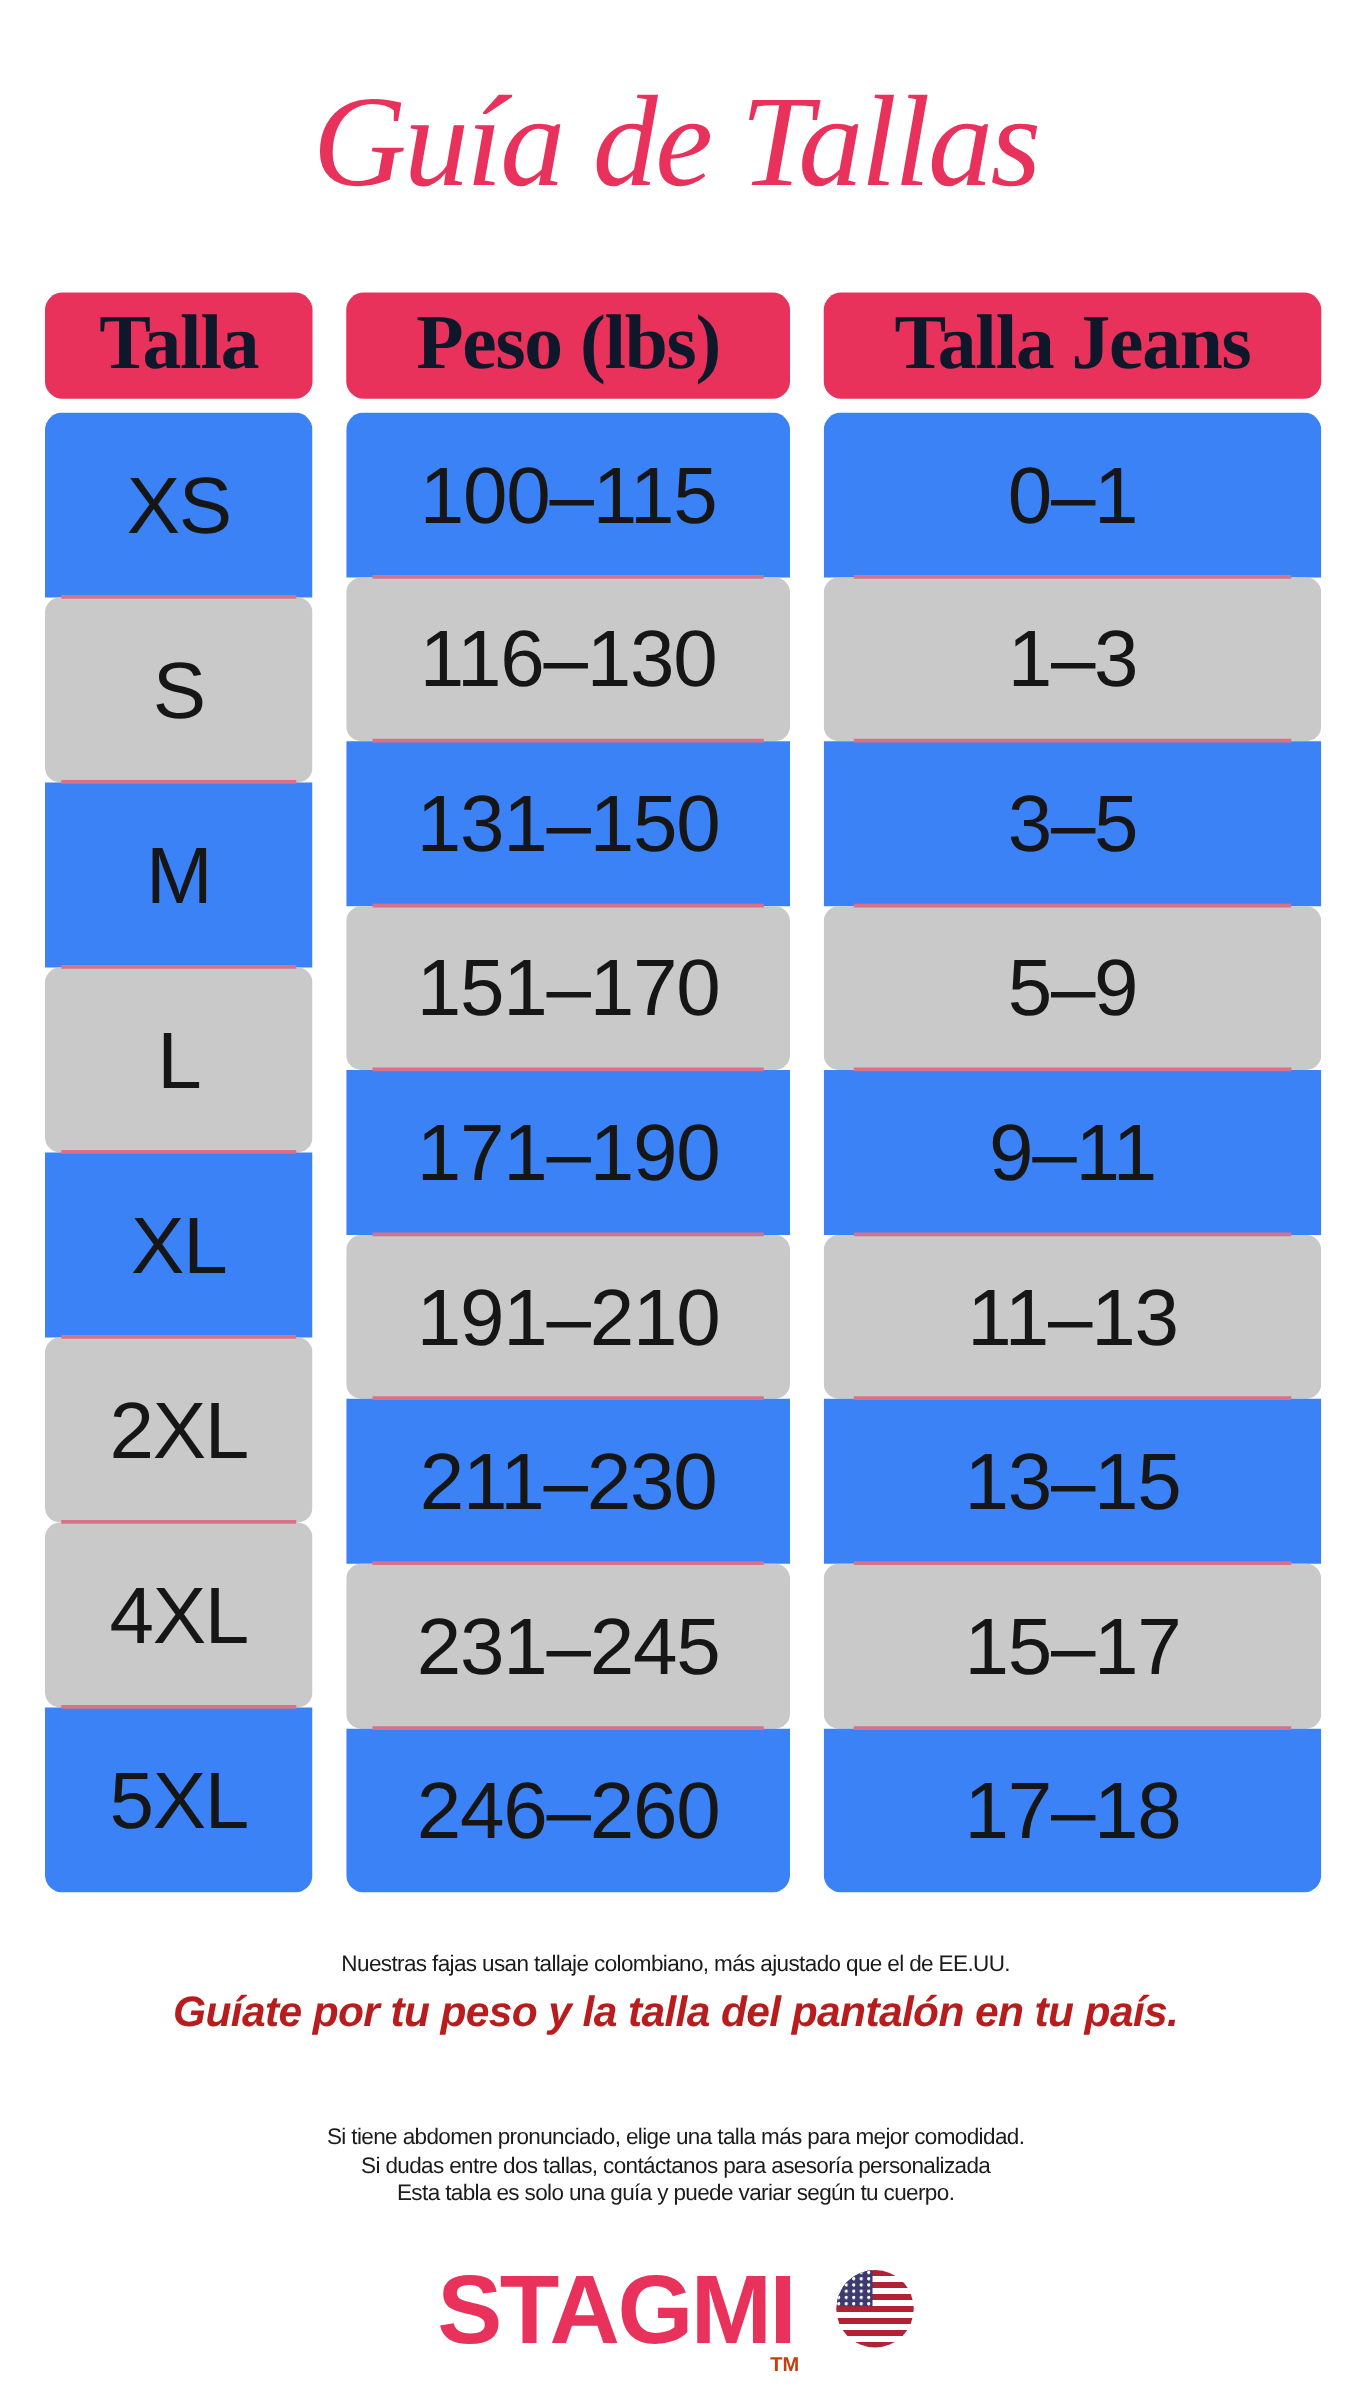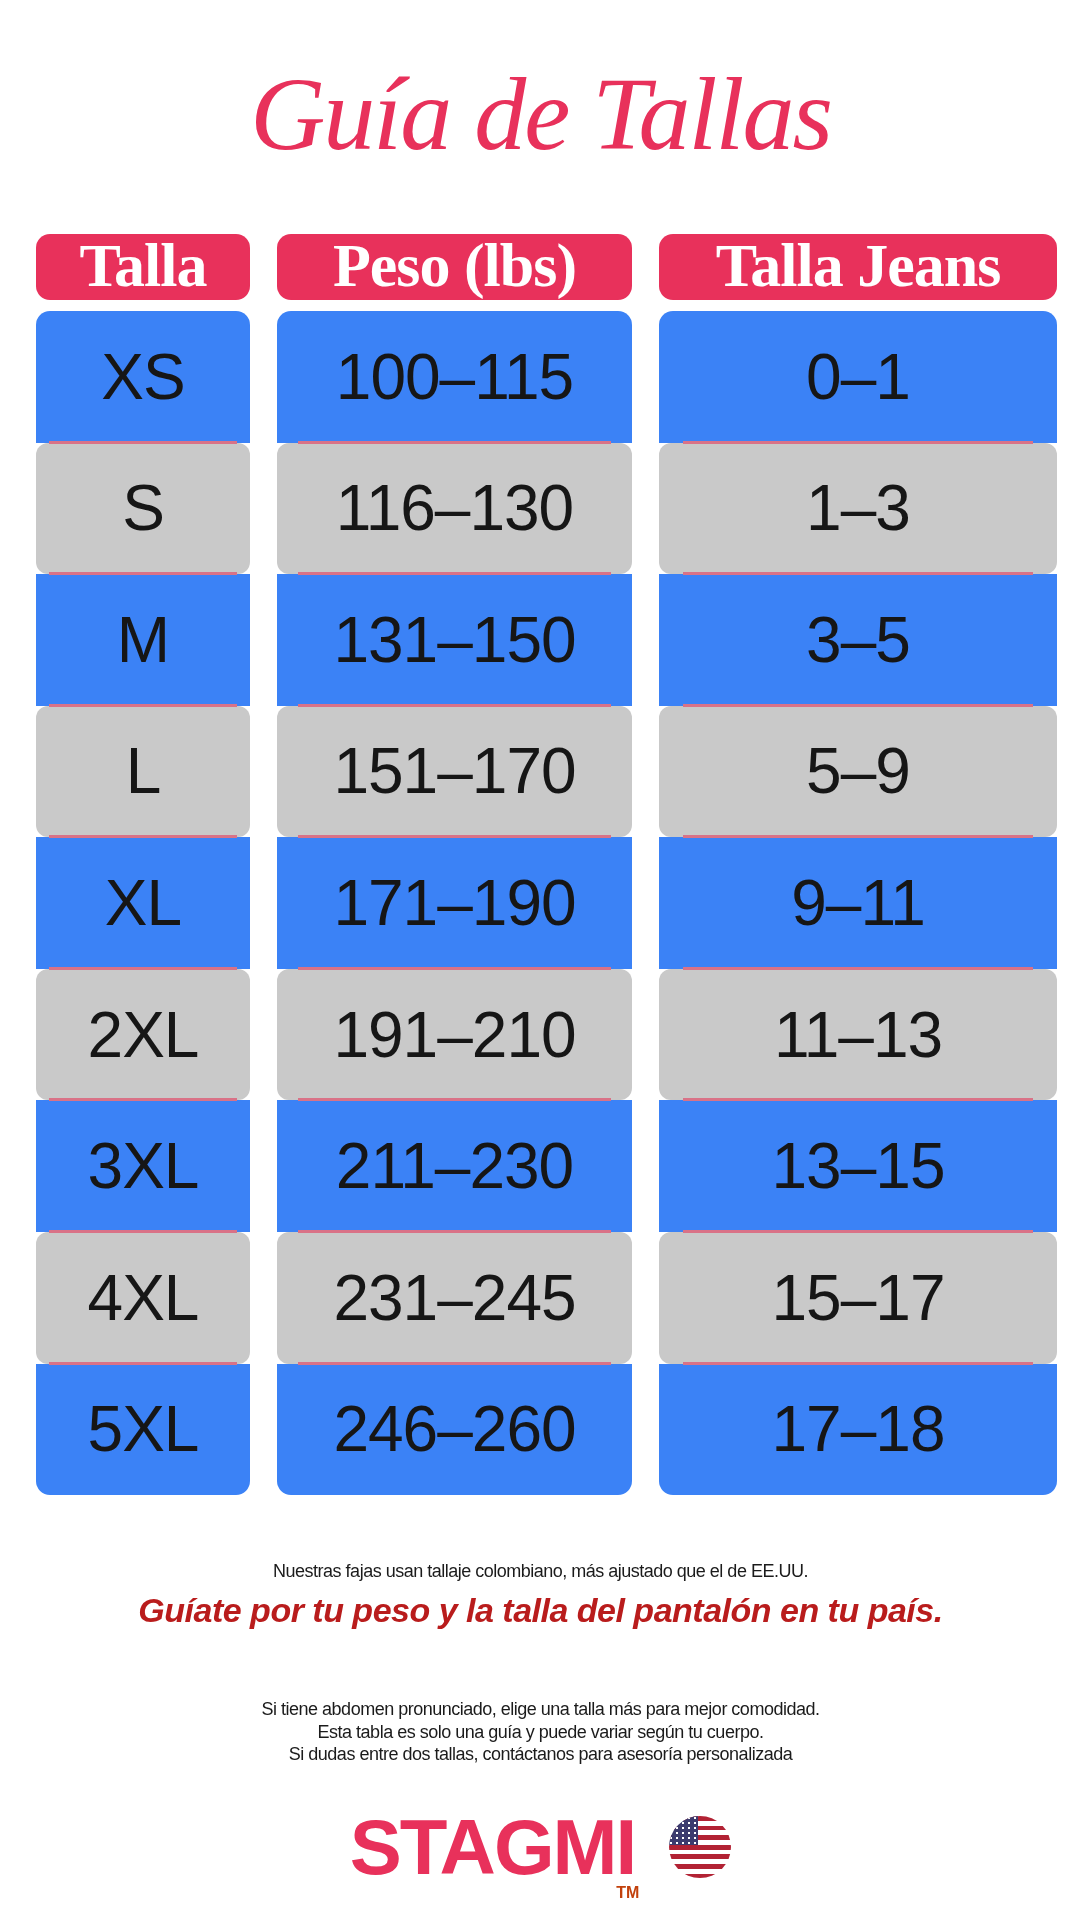--- a/index.html
+++ b/index.html
@@ -20,25 +20,25 @@
   }
 
   
   .grid{
     position:absolute;left:36px;top:222px;
     display:grid;
     grid-template-columns:214px 355px 398px;
     column-gap:27px;
   }
   .hbox{
-    height:66px;margin-bottom:11px;
+    height:85px;margin-bottom:11px;
     background:#E8315B;border-radius:14px;
     display:flex;align-items:center;justify-content:center;
     font-family:"Liberation Serif", serif;
-    font-weight:bold;font-size:62px;color:#ffffff;
+    font-weight:bold;font-size:62px;color:#0f172a;
     letter-spacing:-1px;padding-bottom:4px;box-sizing:border-box;
   }
   .strip{
     height:1184px;border-radius:14px;overflow:hidden;
     display:flex;flex-direction:column;
   }
   .cell{
     position:relative;flex:1;
     display:flex;align-items:center;justify-content:center;
     background:#3b82f6;
@@ -103,21 +103,20 @@
     <div class="hbox">Peso (lbs)</div>
     <div class="hbox">Talla Jeans</div>
 
     <div class="strip">
       <div class="cell">XS</div>
       <div class="cell dark">S</div>
       <div class="cell">M</div>
       <div class="cell dark">L</div>
       <div class="cell">XL</div>
       <div class="cell dark">2XL</div>
-      <div class="cell">3XL</div>
       <div class="cell dark">4XL</div>
       <div class="cell">5XL</div>
     </div>
 
     <div class="strip">
       <div class="cell">100–115</div>
       <div class="cell dark">116–130</div>
       <div class="cell">131–150</div>
       <div class="cell dark">151–170</div>
       <div class="cell">171–190</div>
@@ -140,22 +139,22 @@
     </div>
   </div>
 
   <div class="notes-a">
     <div class="note-line">Nuestras fajas usan tallaje colombiano, más ajustado que el de EE.UU.</div>
     <div class="note-highlight">Guíate por tu peso y la talla del pantalón en tu país.</div>
   </div>
 
   <div class="notes-b">
     <div class="note-line">Si tiene abdomen pronunciado, elige una talla más para mejor comodidad.</div>
+    <div class="note-line">Si dudas entre dos tallas, contáctanos para asesoría personalizada</div>
     <div class="note-line">Esta tabla es solo una guía y puede variar según tu cuerpo.</div>
-    <div class="note-line">Si dudas entre dos tallas, contáctanos para asesoría personalizada</div>
   </div>
 
   <div class="brand">
     <div class="brand-name-wrap">
       <span class="brand-name">STAGMI</span>
       <span class="brand-tm">TM</span>
     </div>
     <span class="flag">
       <span class="canton"></span>
     </span>

